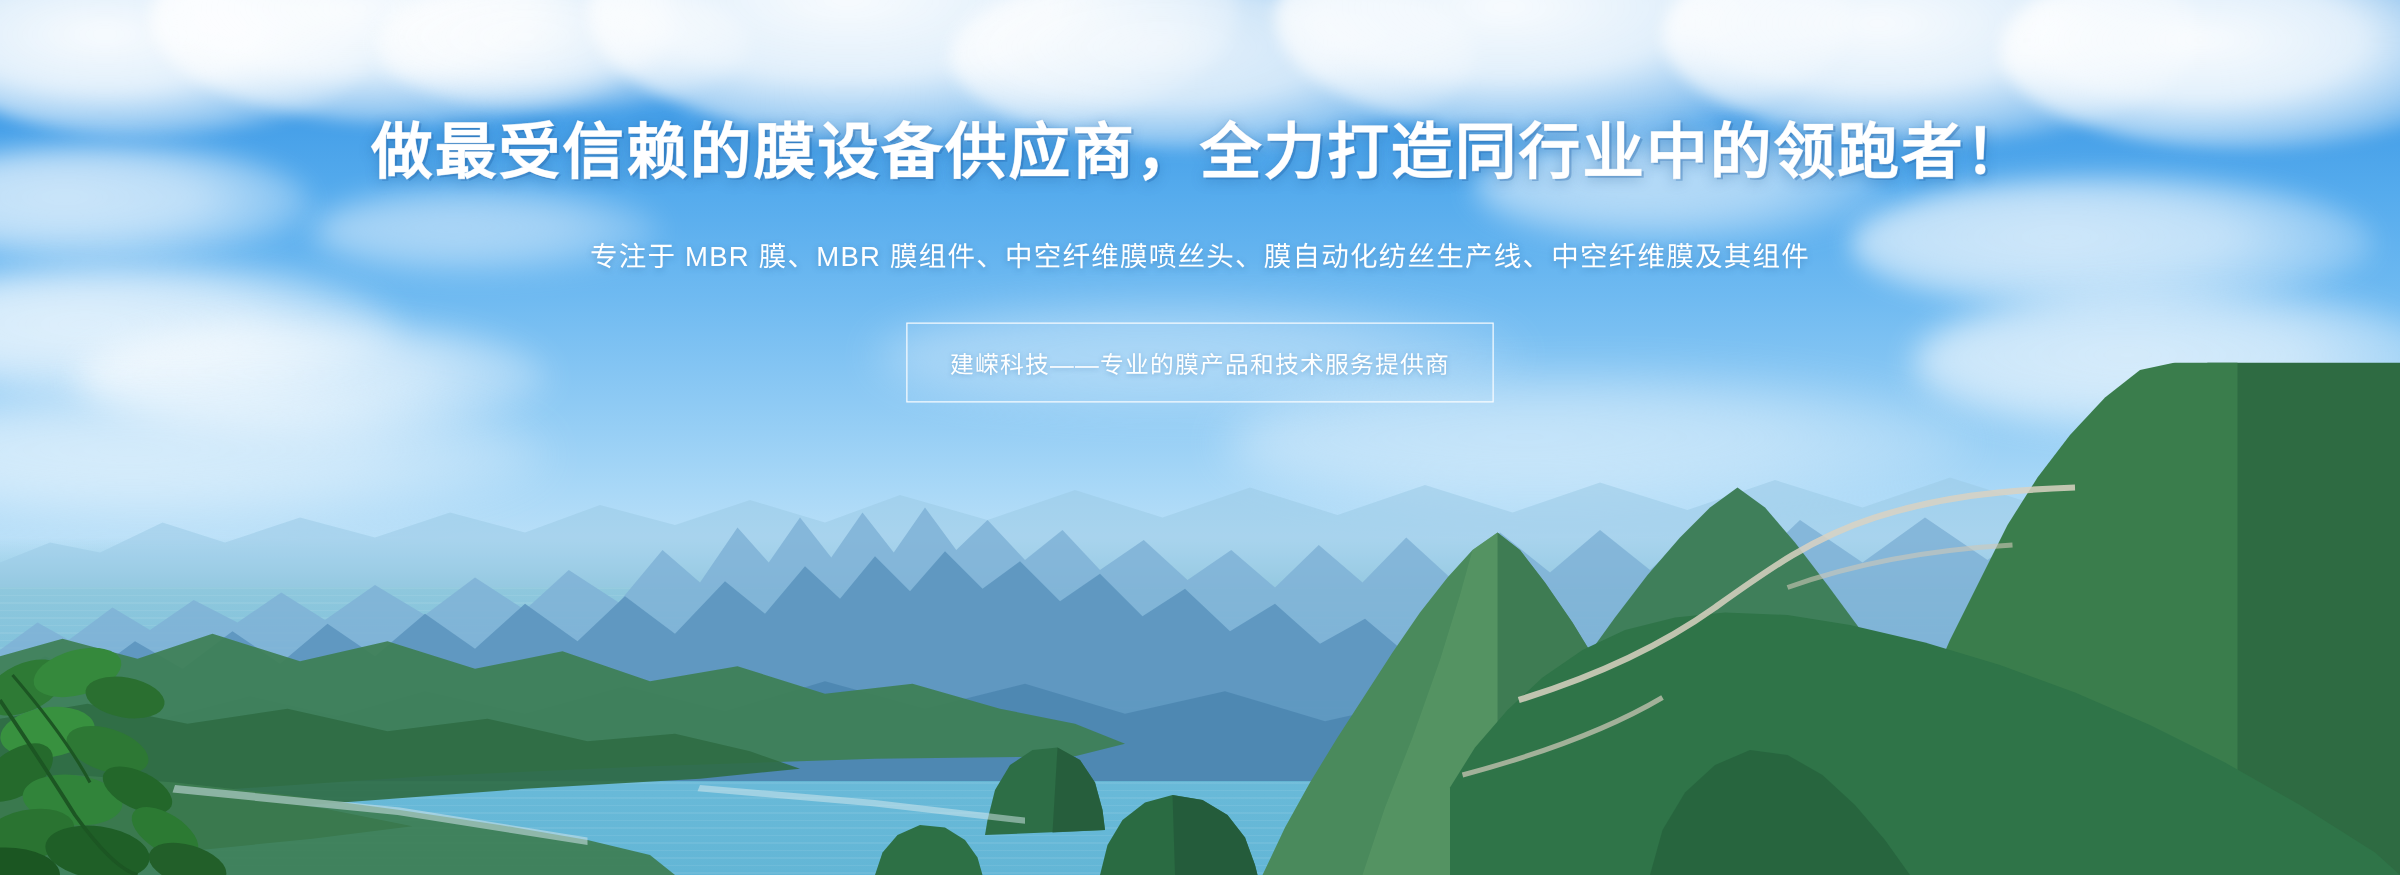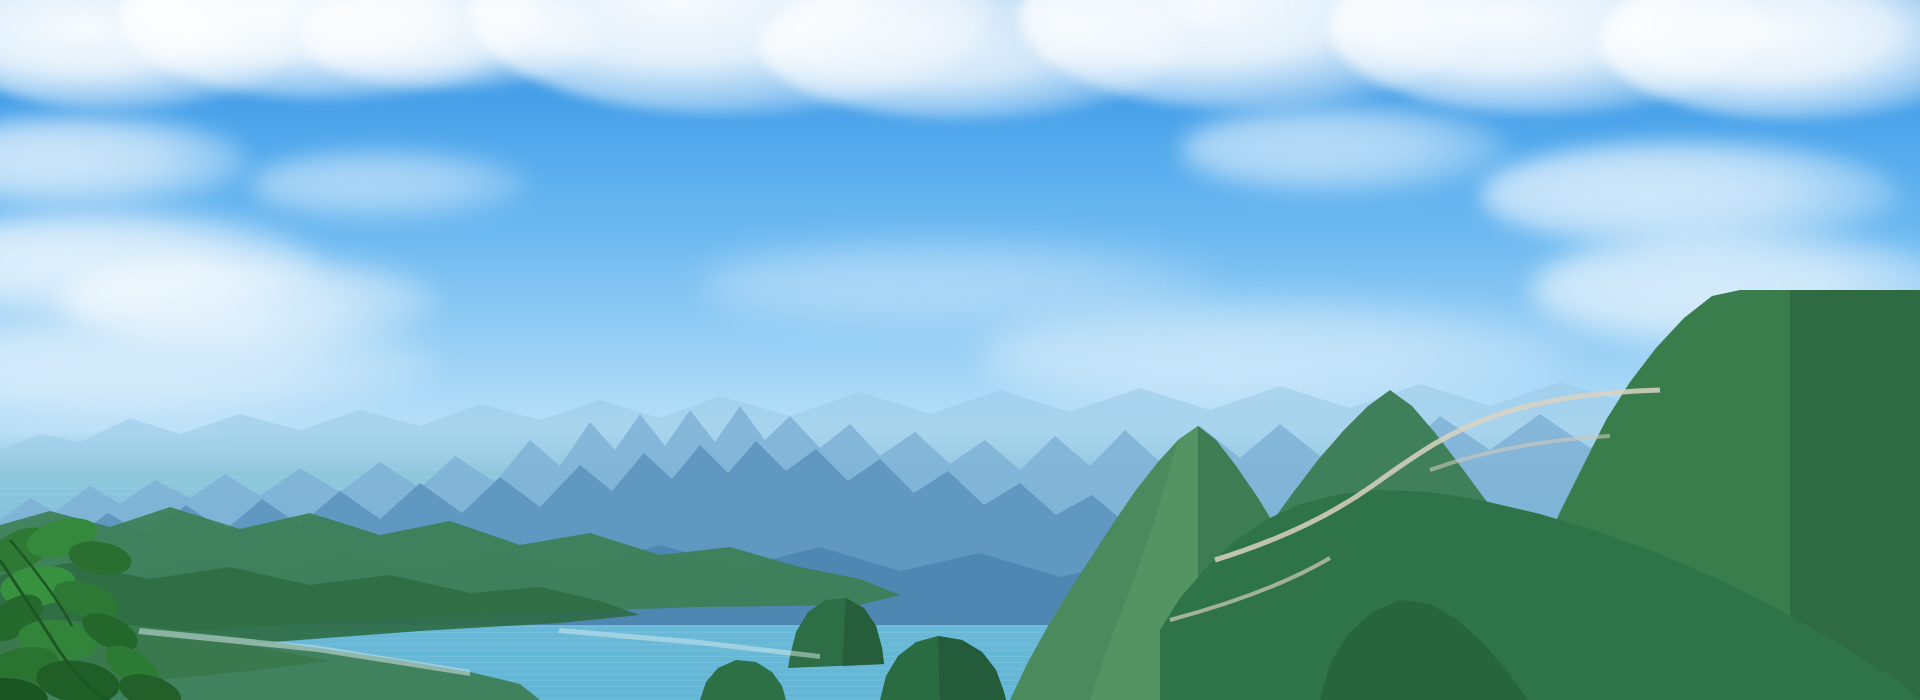--- a/index.html
+++ b/index.html
@@ -157,20 +157,27 @@
     <div class="cloud" style="left:1480px; top:140px; width:420px; height:110px; opacity:.72; filter:blur(10px);"></div>
 
     <div class="cloud" style="left:-100px; top:210px; width:420px; height:110px; opacity:.8;  filter:blur(12px);"></div>
     <div class="cloud" style="left:60px;   top:255px; width:380px; height:95px;  opacity:.7;  filter:blur(12px);"></div>
     <div class="cloud" style="left:1530px; top:230px; width:430px; height:120px; opacity:.7;  filter:blur(12px);"></div>
     <div class="cloud" style="left:700px;  top:240px; width:520px; height:90px;  opacity:.35; filter:blur(16px);"></div>
     <div class="cloud" style="left:-120px; top:310px; width:560px; height:110px; opacity:.6;  filter:blur(16px);"></div>
     <div class="cloud" style="left:980px;  top:300px; width:600px; height:110px; opacity:.45; filter:blur(17px);"></div>
   </div>
 
+  <div class="hero-text">
+    <div class="headline">做最受信赖的膜设备供应商，全力打造同行业中的领跑者！</div>
+    <div class="subline">专注于 MBR 膜、MBR 膜组件、中空纤维膜喷丝头、膜自动化纺丝生产线、中空纤维膜及其组件</div>
+    <div class="tagline-wrap">
+      <div class="tagline-box">建嵘科技——专业的膜产品和技术服务提供商</div>
+    </div>
+  </div>
 
   <div class="ridge" style="top:330px; height:140px; z-index:10; opacity:.55;">
     <svg class="ridge-svg" viewBox="0 0 1920 140" preserveAspectRatio="none">
       <path fill="#9ccbe6" d="M0,120 L40,104 L80,112 L130,88 L180,104 L240,84 L300,100 L360,80
            L420,96 L480,74 L540,90 L600,70 L660,88 L720,66 L790,86 L860,62
            L930,84 L1000,60 L1070,82 L1140,58 L1210,80 L1280,56 L1350,78
            L1420,54 L1490,76 L1560,52 L1630,74 L1700,50 L1780,72 L1860,56
            L1920,70 L1920,140 L0,140 Z"></path>
     </svg>
   </div>

